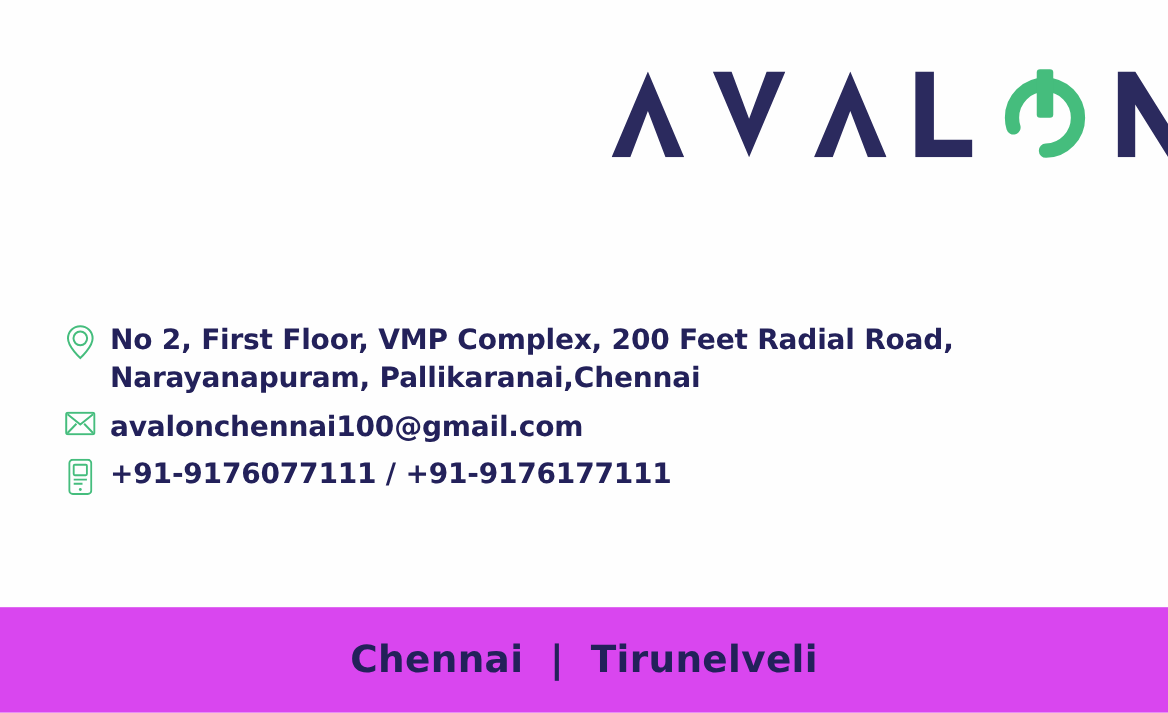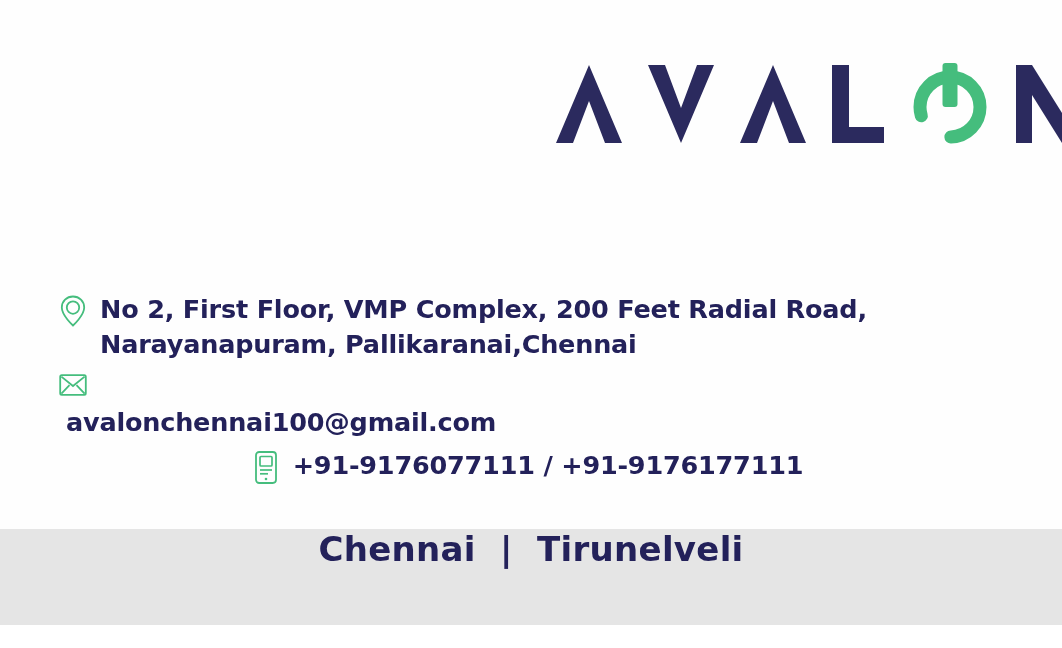--- a/index.html
+++ b/index.html
@@ -50,21 +50,21 @@
     position: absolute;
     left: 56px;
     top: 292px;
     width: 940px;
   }
   .contact-row {
     display: flex;
     align-items: flex-start;
     margin-bottom: 16px;
   }
-  .contact-row:last-child { margin-bottom: 0; justify-content: center; }
+  .contact-row:last-child { margin-bottom: 0; }
 
   .contact-icon {
     flex: 0 0 34px;
     width: 34px;
     height: 34px;
     display: flex;
     align-items: flex-start;
     justify-content: center;
     padding-top: 3px;
     box-sizing: border-box;
@@ -78,33 +78,34 @@
     color: #23215a;
     line-height: 1.36;
     letter-spacing: -0.2px;
     padding-left: 10px;
     white-space: pre-line;
   }
   .row-address .contact-text { max-width: 900px; }
 
   
   .row-address { margin-bottom: 10px; }
-  .row-email   { margin-bottom: 8px; flex-direction: column; }
+  .row-email   { margin-bottom: 8px; }
   .row-web     { margin-bottom: 8px; }
   .row-phone   { margin-bottom: 0; }
 
   
   .footer-bar {
     position: absolute;
     left: 0;
     right: 0;
-    top: 529px;
+    top: 552px;
     height: 96px;
-    background: #e5e5e5;
-    display: flex;
+    background: #d946ef;
+    display: flex;
+    align-items: center;
     justify-content: center;
   }
   .footer-text {
     font-family: "DejaVu Sans", sans-serif;
     font-size: 34px;
     font-weight: bold;
     color: #23215a;
     letter-spacing: 0.3px;
     white-space: pre;
   }

